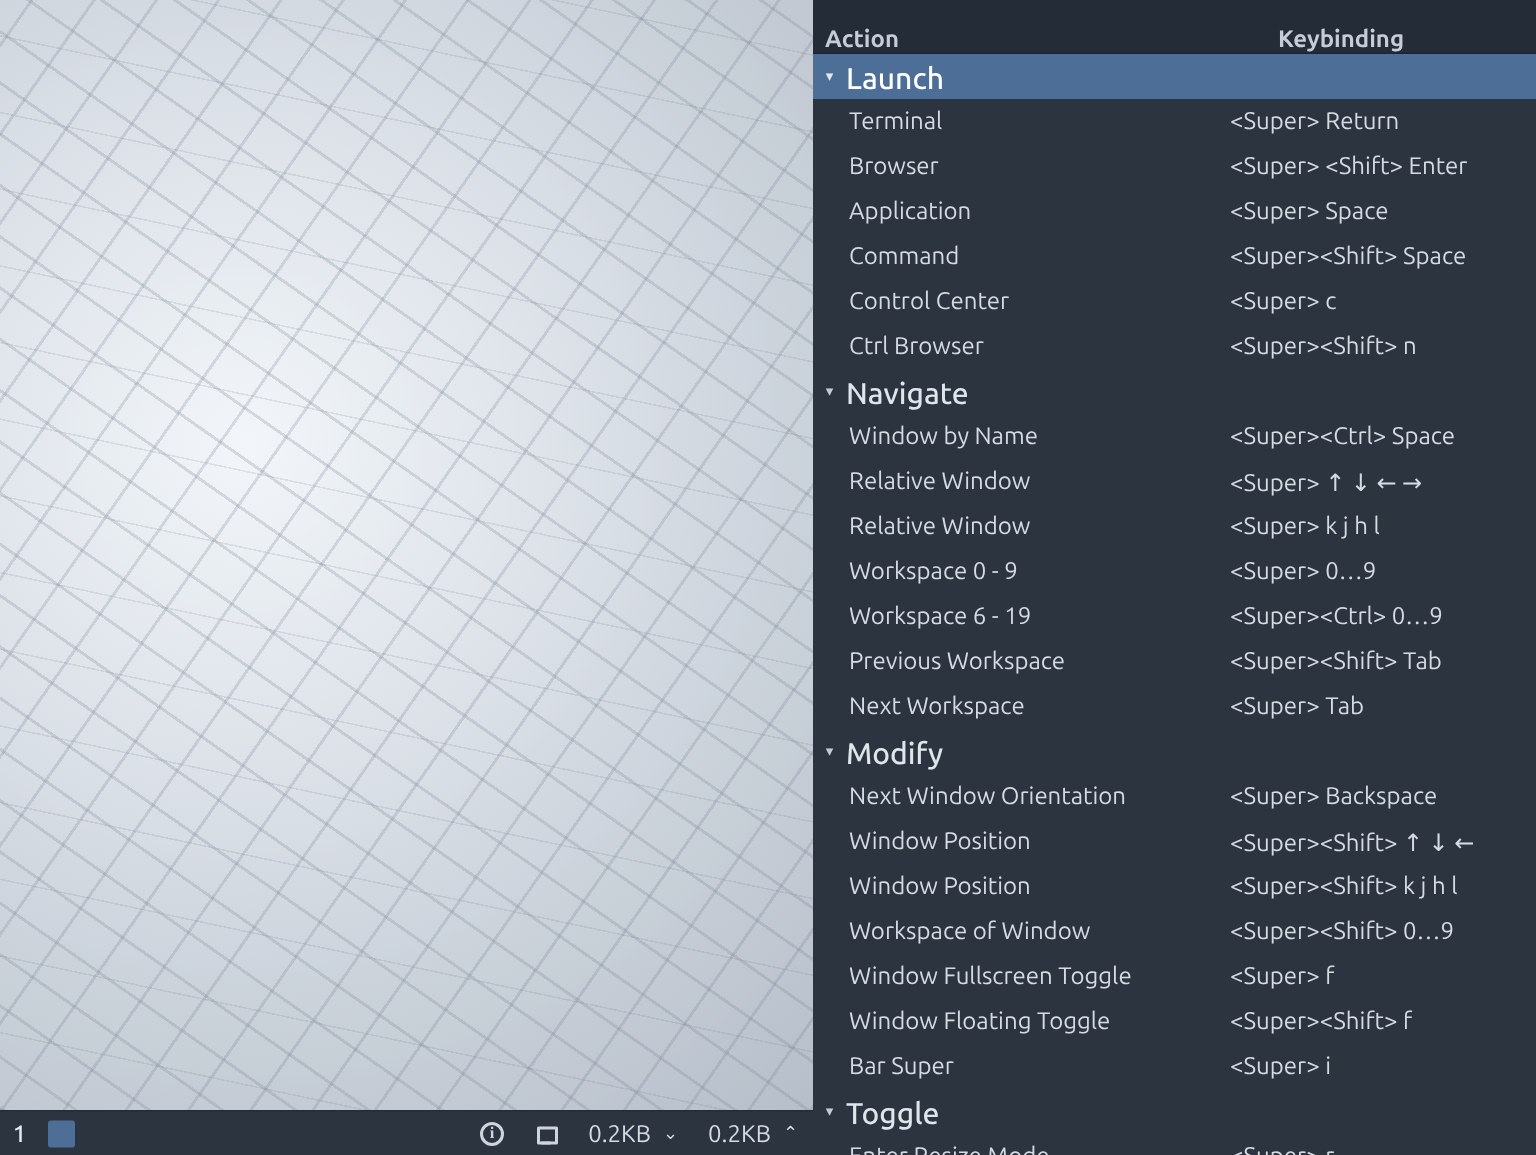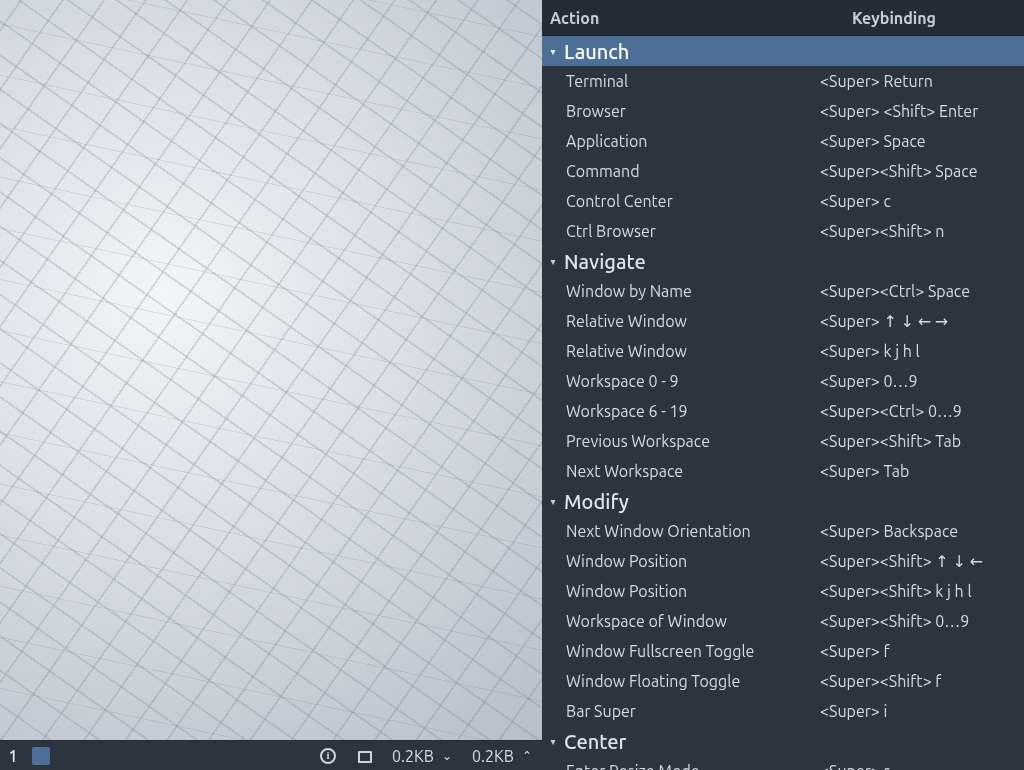--- a/index.html
+++ b/index.html
@@ -35,21 +35,21 @@
     top: 0;
     width: 482px;
     height: 770px;
     background: #2c3440;
     color: #d6dbe2;
     font-size: 16px;
   }
   .panel-header {
     display: flex;
     height: 36px;
-    align-items: center;
+    align-items: flex-end;
     background: #242c38;
     color: #c7cdd6;
     font-weight: 600;
     border-bottom: 1px solid #1c2430;
   }
   .col-action { width: 278px; padding-left: 8px; }
   .col-key    { flex: 1; padding-left: 0; margin-left: 32px; }
   .rows { }
   .group-row {
     display: flex;
@@ -268,21 +268,21 @@
         <div class="item-row">
           <div class="item-action">Window Floating Toggle</div>
           <div class="item-key">&lt;Super&gt;&lt;Shift&gt; f</div>
         </div>
         <div class="item-row">
           <div class="item-action">Bar Super</div>
           <div class="item-key">&lt;Super&gt; i</div>
         </div>
         <div class="group-row">
           <span class="tri">▾</span>
-          <span class="group-label">Center</span>
+          <span class="group-label">Toggle</span>
         </div>
         <div class="item-row">
           <div class="item-action">Enter Resize Mode</div>
           <div class="item-key">&lt;Super&gt; r</div>
         </div>
       </div>
   </div>
 
   <div class="taskbar">
     <div class="ws-badge">1</div>

